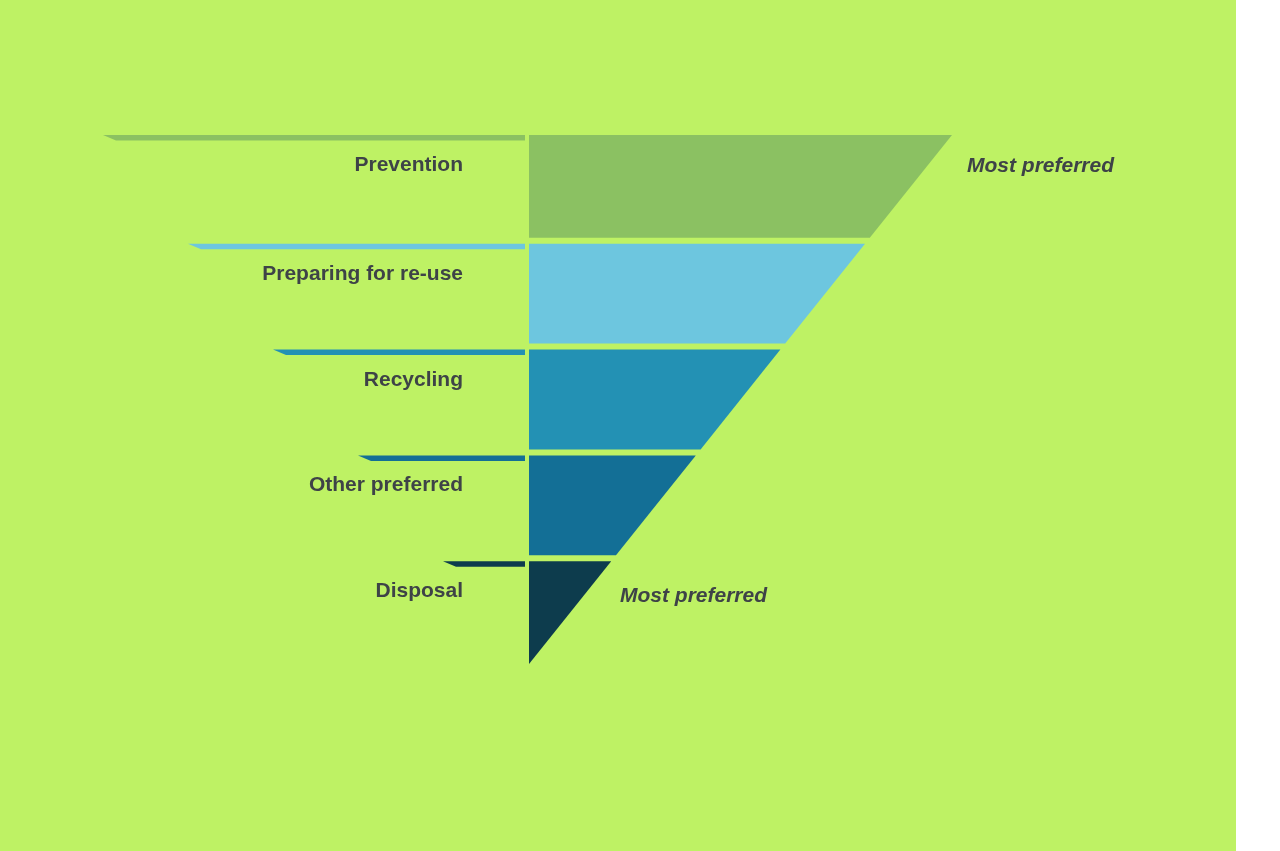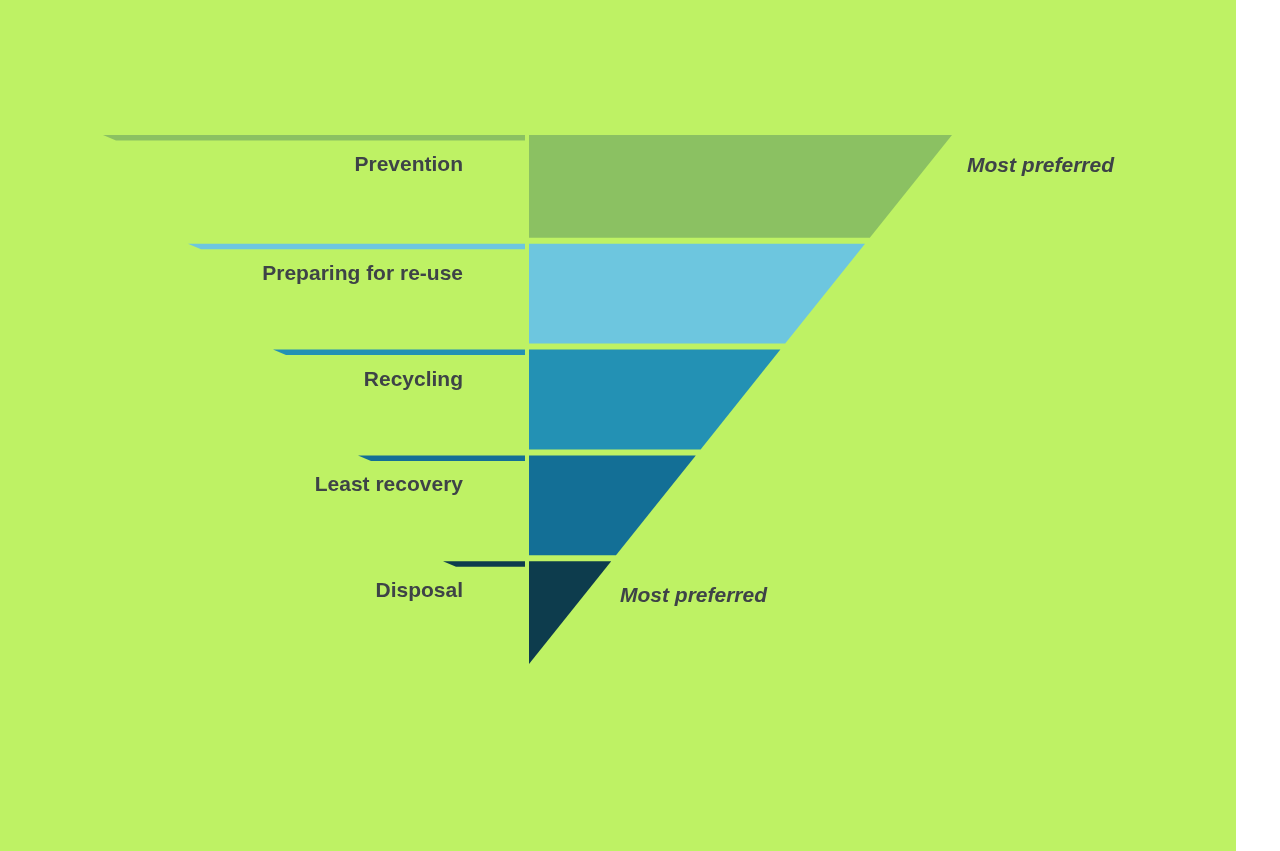--- a/index.html
+++ b/index.html
@@ -57,18 +57,18 @@
       <polygon points="273.0,349.6 525.0,349.6 525.0,355.1 286.0,355.1" fill="#2391b4"></polygon>
       <polygon points="529.0,455.4 695.8,455.4 616.0,555.2 529.0,555.2" fill="#136f96"></polygon>
       <polygon points="358.0,455.4 525.0,455.4 525.0,460.9 371.0,460.9" fill="#136f96"></polygon>
       <polygon points="529.0,561.2 611.2,561.2 529.0,664.0" fill="#0d3c4d"></polygon>
       <polygon points="443.0,561.2 525.0,561.2 525.0,566.7 456.0,566.7" fill="#0d3c4d"></polygon>
     </svg>
   <div id="level-labels">
       <div class="level-label" style="top: 151px;">Prevention</div>
       <div class="level-label" style="top: 259.8px; text-align: right;">Preparing for re-use</div>
       <div class="level-label" style="top: 365.6px;">Recycling</div>
-      <div class="level-label" style="top: 471.4px;">Least recovery</div>
+      <div class="level-label" style="top: 471.4px;">Other preferred</div>
       <div class="level-label" style="top: 577.2px;">Disposal</div>
     </div>
   <div class="annotation annotation-most">Most preferred</div>
   <div class="annotation annotation-least">Most preferred</div>
 </div>
 
 </body></html>

